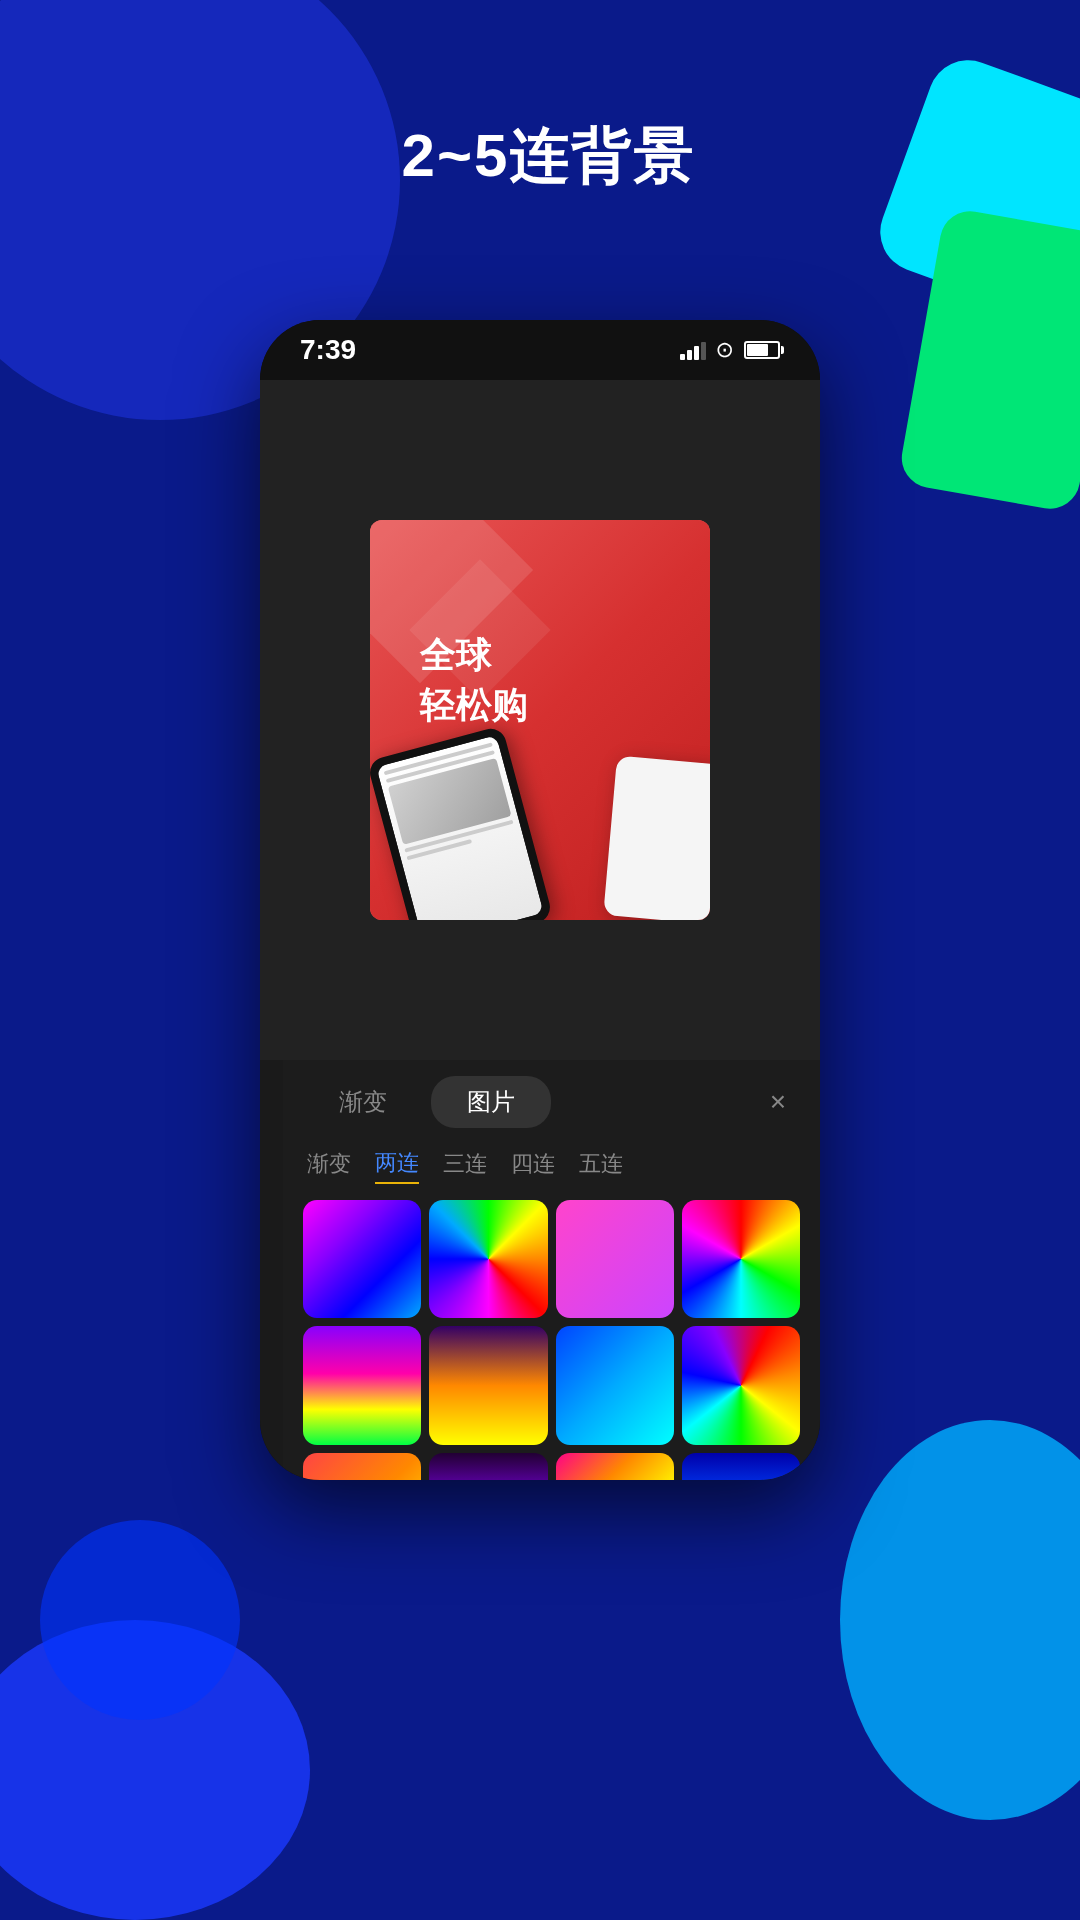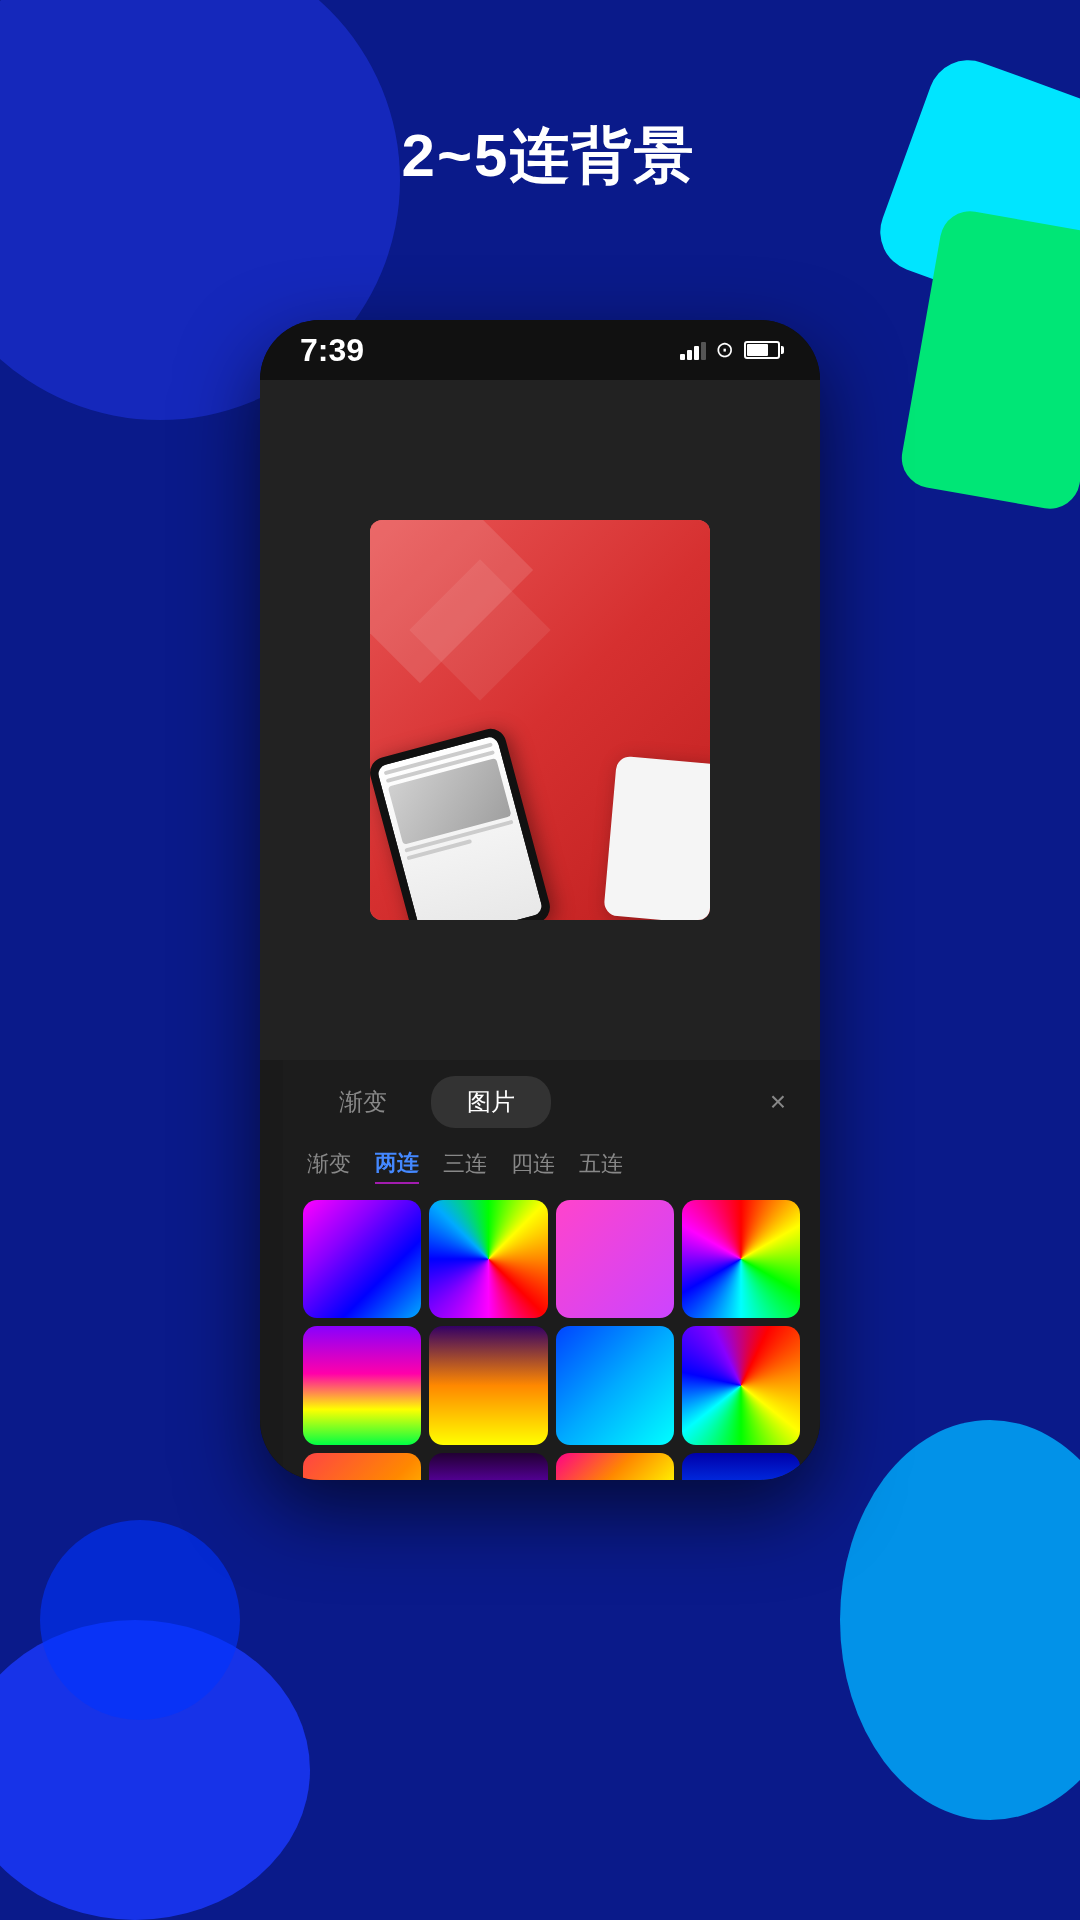--- a/index.html
+++ b/index.html
@@ -113,21 +113,21 @@
     .status-bar {
       height: 60px;
       background: #111111;
       display: flex;
       align-items: center;
       justify-content: space-between;
       padding: 0 40px;
     }
     .status-time {
       color: #ffffff;
-      font-size: 32px;
+      font-size: 28px;
       font-weight: 600;
     }
     .status-icons {
       display: flex;
       align-items: center;
       gap: 10px;
     }
     .signal-icon {
       display: flex;
       align-items: flex-end;
@@ -327,22 +327,22 @@
       gap: 24px;
     }
     .sub-tab {
       font-size: 22px;
       color: #888888;
       cursor: pointer;
       padding: 4px 0;
     }
     .sub-tab.active {
       color: #4488ff;
-      font-weight: 700;
-      border-bottom: 2px solid #a21caf;
+      font-weight: 400;
+      border-bottom: 2px solid #eab308;
     }
     
     .color-grid {
       display: grid;
       grid-template-columns: repeat(4, 1fr);
       gap: 8px;
       padding: 8px 20px;
     }
     .color-cell {
       border-radius: 14px;
@@ -398,20 +398,24 @@
       </div>
     </div>
 
     <div class="phone-content">
 
       <div class="image-preview">
         <div class="preview-card">
           <div class="card-bg"></div>
           <div class="card-diamond1"></div>
           <div class="card-diamond2"></div>
+          <div class="card-text">
+            <div>全球</div>
+            <div>轻松购</div>
+          </div>
 
           <div class="card-phone">
             <div class="card-phone-screen">
               <div class="card-phone-screen-content">
                 <div class="card-phone-line"></div>
                 <div class="card-phone-line"></div>
                 <div class="card-phone-img"></div>
                 <div class="card-phone-line"></div>
                 <div class="card-phone-line" style="width:60%"></div>
               </div>

